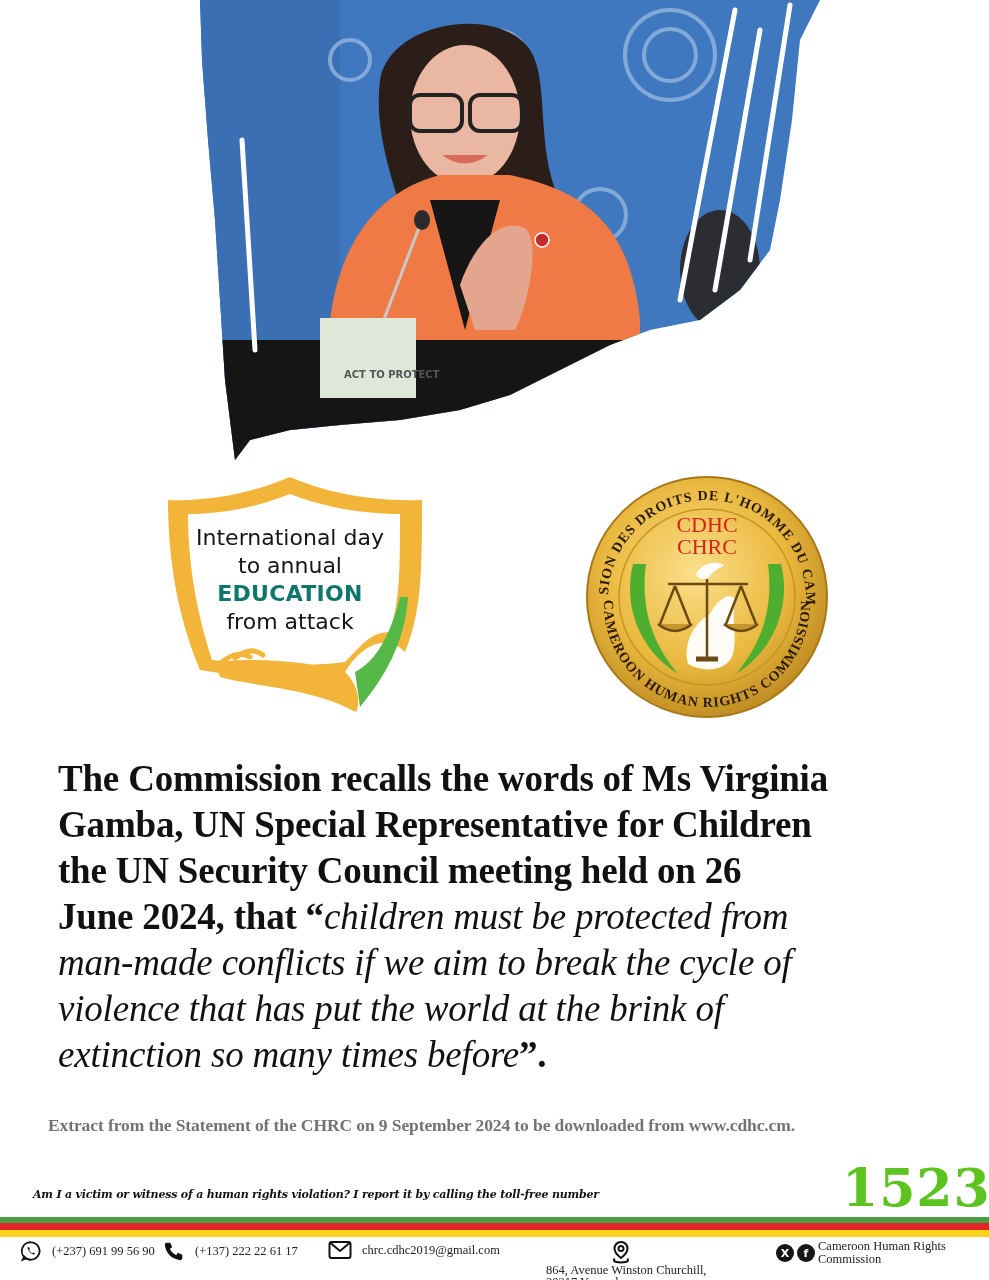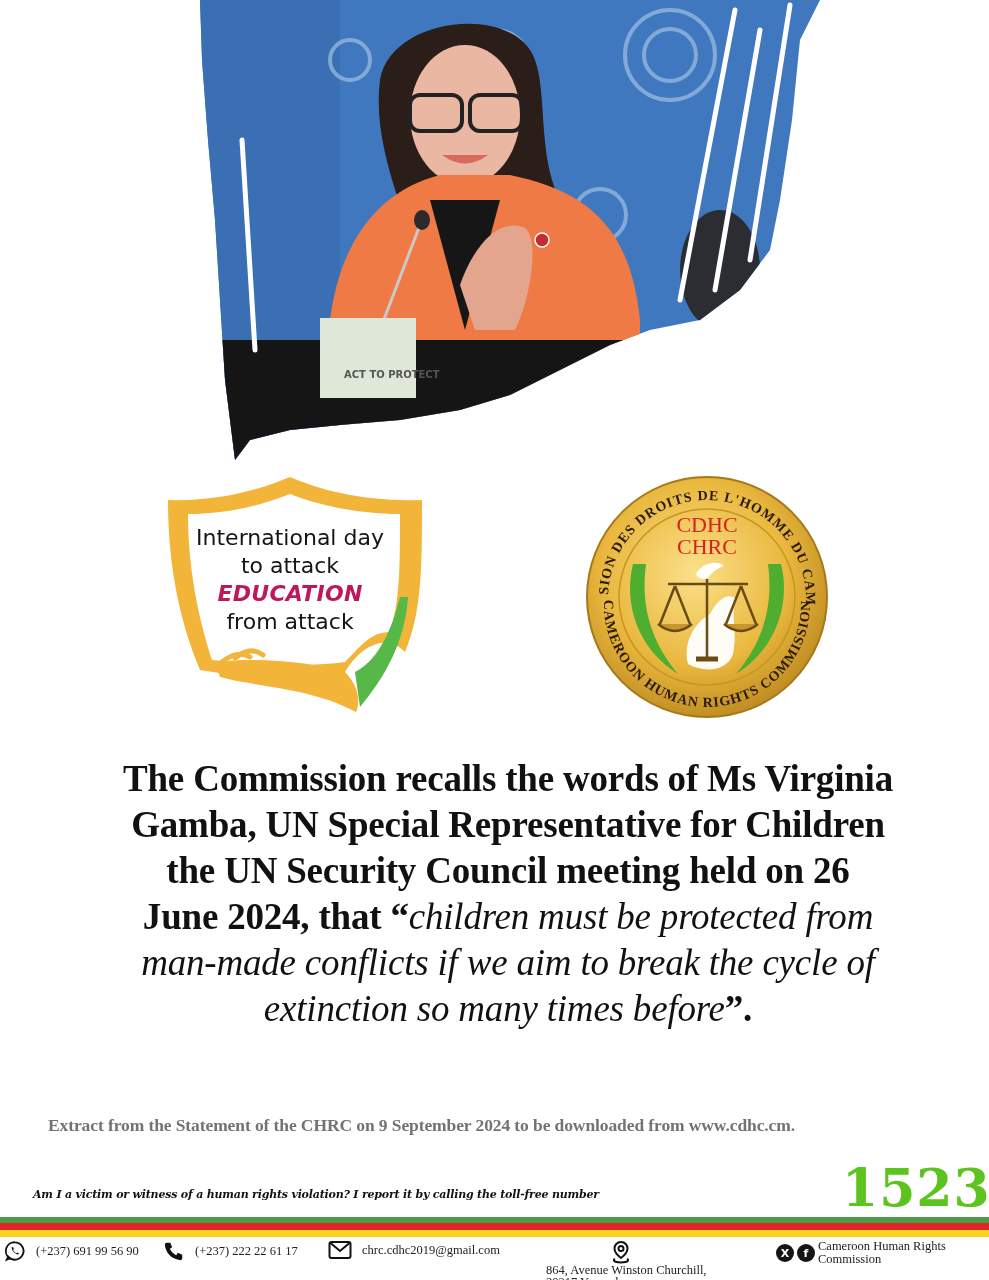--- a/index.html
+++ b/index.html
@@ -13,32 +13,32 @@
   #photo { left: 180px; top: 0; width: 660px; height: 470px; }
   #photo svg { width: 100%; height: 100%; display: block; }
 
   
   #edu-logo { left: 160px; top: 472px; width: 270px; height: 248px; }
   #edu-logo svg { position: absolute; left: 0; top: 0; width: 100%; height: 100%; }
   .edu-text {
     position: absolute; left: 30px; width: 200px; text-align: center;
     font-family: "DejaVu Sans", sans-serif; font-size: 22px; line-height: 28px; color: #151515;
   }
-  .edu-text .edu-emph { color: #be185d; font-weight: bold; letter-spacing: 0.3px; font-style: italic; }
+  .edu-text .edu-emph { color: #0f766e; font-weight: bold; letter-spacing: 0.3px; }
 
   #chrc-logo { left: 578px; top: 474px; width: 258px; height: 246px; }
   #chrc-logo svg { width: 100%; height: 100%; display: block; }
 
   
   #headline {
     left: 58px; top: 756px; width: 900px;
     font-family: "Liberation Serif", serif; font-size: 37px; line-height: 46px;
     font-weight: bold; color: #111; letter-spacing: -0.2px;
   }
-  #headline .line { display: block; white-space: nowrap; height: 46px; text-align: center; }
+  #headline .line { display: block; white-space: nowrap; height: 46px; }
   #headline .quote { font-style: italic; font-weight: normal; }
 
   #extract {
     left: 48px; top: 1115px; width: 900px;
     font-family: "Liberation Serif", serif; font-size: 17.5px; font-weight: bold; color: #737373;
     white-space: nowrap; letter-spacing: -0.1px;
   }
 
   
   #report-line {
@@ -50,21 +50,21 @@
     font-size: 52px; line-height: 60px; color: #5dc31e; letter-spacing: 1px;
   }
   .stripe { left: 0; width: 989px; }
   #stripe-green { top: 1217px; height: 6px; background: #4a9c45; }
   #stripe-red { top: 1223px; height: 7px; background: #e0262a; }
   #stripe-yellow { top: 1230px; height: 7px; background: #fcd21e; }
 
   .contact { top: 1240px; display: flex; align-items: center; font-family: "Liberation Serif", serif; font-size: 12.5px; color: #222; }
   .contact svg { flex: none; }
   .contact span { margin-left: 10px; white-space: nowrap; }
-  #contact-whatsapp { left: 4px; justify-content: space-between; }
+  #contact-whatsapp { left: 20px; justify-content: space-between; }
   #contact-phone { left: 163px; }
   #contact-email { left: 328px; }
   #contact-address { left: 536px; flex-direction: column; }
   #contact-address span { line-height: 12px; }
   #contact-social { left: 776px; }
   #contact-social .soc { width: 18px; height: 18px; border-radius: 50%; background: #151515; color: #fff; display: inline-flex; align-items: center; justify-content: center; font-family: "DejaVu Sans", sans-serif; font-weight: bold; font-size: 11px; margin-right: 3px; }
   #contact-social .org { margin-left: 0; line-height: 13px; font-size: 12.5px; }
 </style>
 </head>
 <body>
@@ -127,21 +127,21 @@
     <path d="M28,42 C70,42 105,32 130,22 C155,32 195,42 240,42 C240,95 240,128 230,160 C210,160 200,175 185,190 C140,196 90,192 52,188 C38,145 28,95 28,42 Z" fill="#ffffff"></path>
     <path d="M240,125 C230,165 215,190 195,200 L200,235 C225,205 245,170 248,125 Z" fill="#56b847"></path>
     <path d="M55,190 C100,185 150,190 185,200 C200,215 200,232 196,240 C150,215 95,215 60,205 Z" fill="#f3b43a"></path>
     <g stroke="#f3b43a" stroke-width="5" stroke-linecap="round" fill="none">
       <path d="M62,190 C72,182 80,180 90,185"></path>
       <path d="M75,186 C85,178 94,176 103,183"></path>
     </g>
   </svg>
   <div class="edu-text" style="top:52px;">
     <div>International day</div>
-    <div>to attack</div>
+    <div>to annual</div>
     <div class="edu-emph">EDUCATION</div>
     <div>from attack</div>
   </div>
 </div>
 
 <div id="chrc-logo" class="abs">
   <svg viewBox="0 0 258 246">
     <defs>
       <radialGradient id="gold" cx="45%" cy="40%" r="65%">
         <stop offset="0%" stop-color="#fbe08a"></stop>
@@ -184,20 +184,21 @@
     </g>
   </svg>
 </div>
 
 <div id="headline" class="abs">
   <span class="line">The Commission recalls the words of Ms Virginia</span>
   <span class="line">Gamba, UN Special Representative for Children</span>
   <span class="line">the UN Security Council meeting held on 26</span>
   <span class="line"><span>June 2024, that “</span><span class="quote">children must be protected from</span></span>
   <span class="line quote">man-made conflicts if we aim to break the cycle of</span>
+  <span class="line quote">violence that has put the world at the brink of</span>
   <span class="line"><span class="quote">extinction so many times before</span><span>”.</span></span>
 </div>
 
 <div id="extract" class="abs">Extract from the Statement of the CHRC on 9 September 2024 to be downloaded from www.cdhc.cm.</div>
 
 <div id="report-line" class="abs">Am I a victim or witness of a human rights violation? I report it by calling the toll-free number</div>
 <div id="tollfree" class="abs">1523</div>
 
 <div id="stripe-green" class="abs stripe"></div>
 <div id="stripe-red" class="abs stripe"></div>
@@ -208,21 +209,21 @@
     <path d="M12,2.5 A9.5,9.5 0 1,1 4.6,18.2 L3,21.5 L6.4,20 A9.5,9.5 0 0,1 12,2.5 Z" fill="none" stroke="#111" stroke-width="2"></path>
     <path d="M8.5,7.5 C8,9.5 10,13.5 14,15.5 C15,16 16,15.5 16.3,14.7 L14.6,13.7 L13.6,14.4 C12,13.6 10.6,12.2 10,10.8 L10.8,9.8 L9.9,8 Z" fill="#111"></path>
   </svg>
   <span>(+237) 691 99 56 90</span>
 </div>
 
 <div id="contact-phone" class="abs contact">
   <svg width="22" height="22" viewBox="0 0 24 24">
     <path d="M4,3 L8,3 L10,8 L7.5,9.5 C8.8,12.6 11.4,15.2 14.5,16.5 L16,14 L21,16 L21,20 C21,21 20,22 19,22 C10,21.5 2.5,14 2,5 C2,4 3,3 4,3 Z" fill="#111"></path>
   </svg>
-  <span>(+237) 222 22 61 17</span>
+  <span>(+137) 222 22 61 17</span>
 </div>
 
 <div id="contact-email" class="abs contact">
   <svg width="24" height="20" viewBox="0 0 24 20">
     <rect x="1.5" y="2" width="21" height="16" rx="2" fill="none" stroke="#111" stroke-width="2"></rect>
     <path d="M2.5,3 L12,11 L21.5,3" fill="none" stroke="#111" stroke-width="2"></path>
   </svg>
   <span>chrc.cdhc2019@gmail.com</span>
 </div>
 

